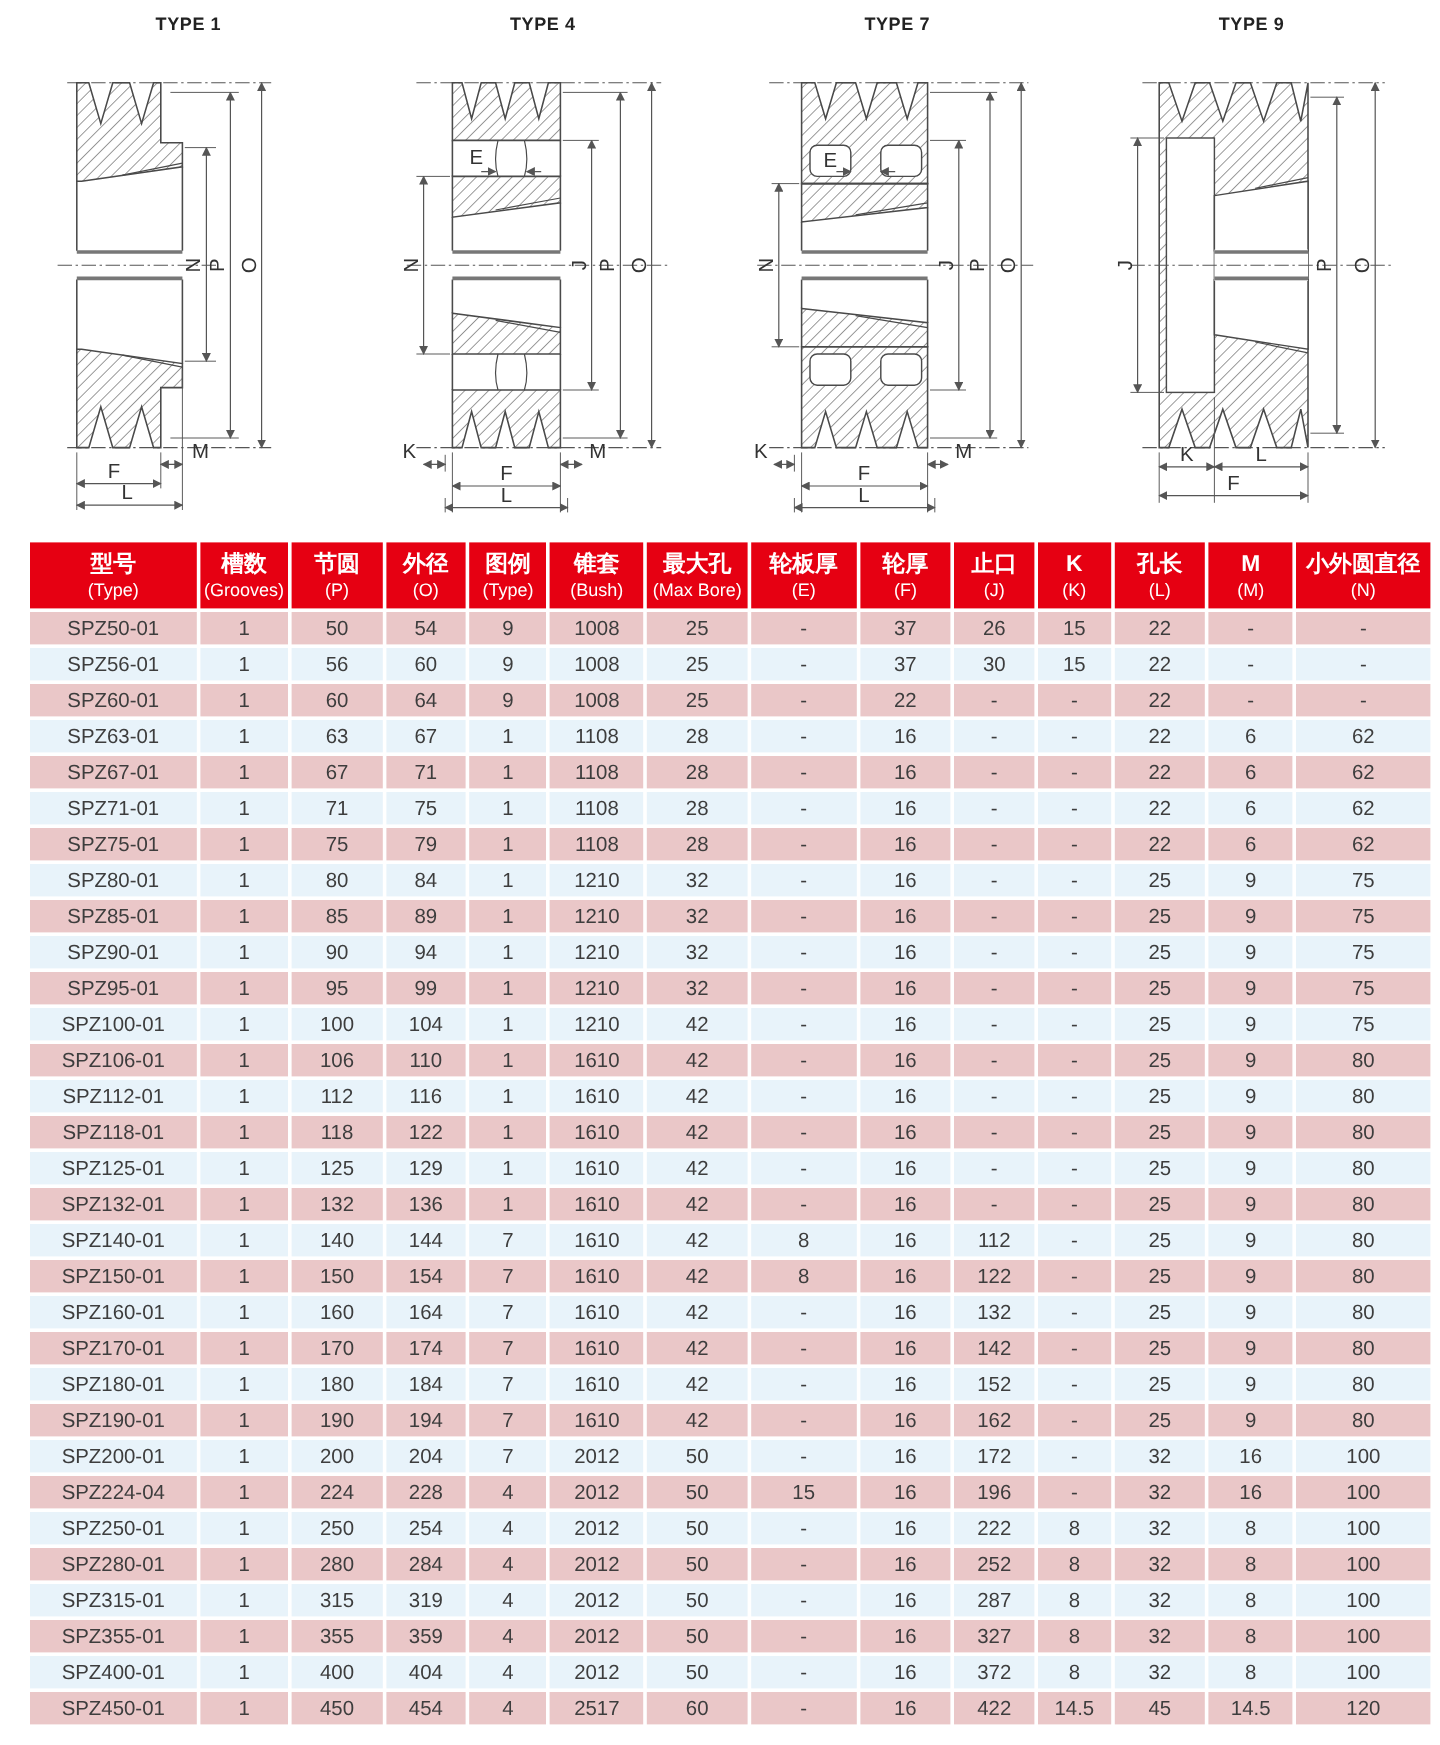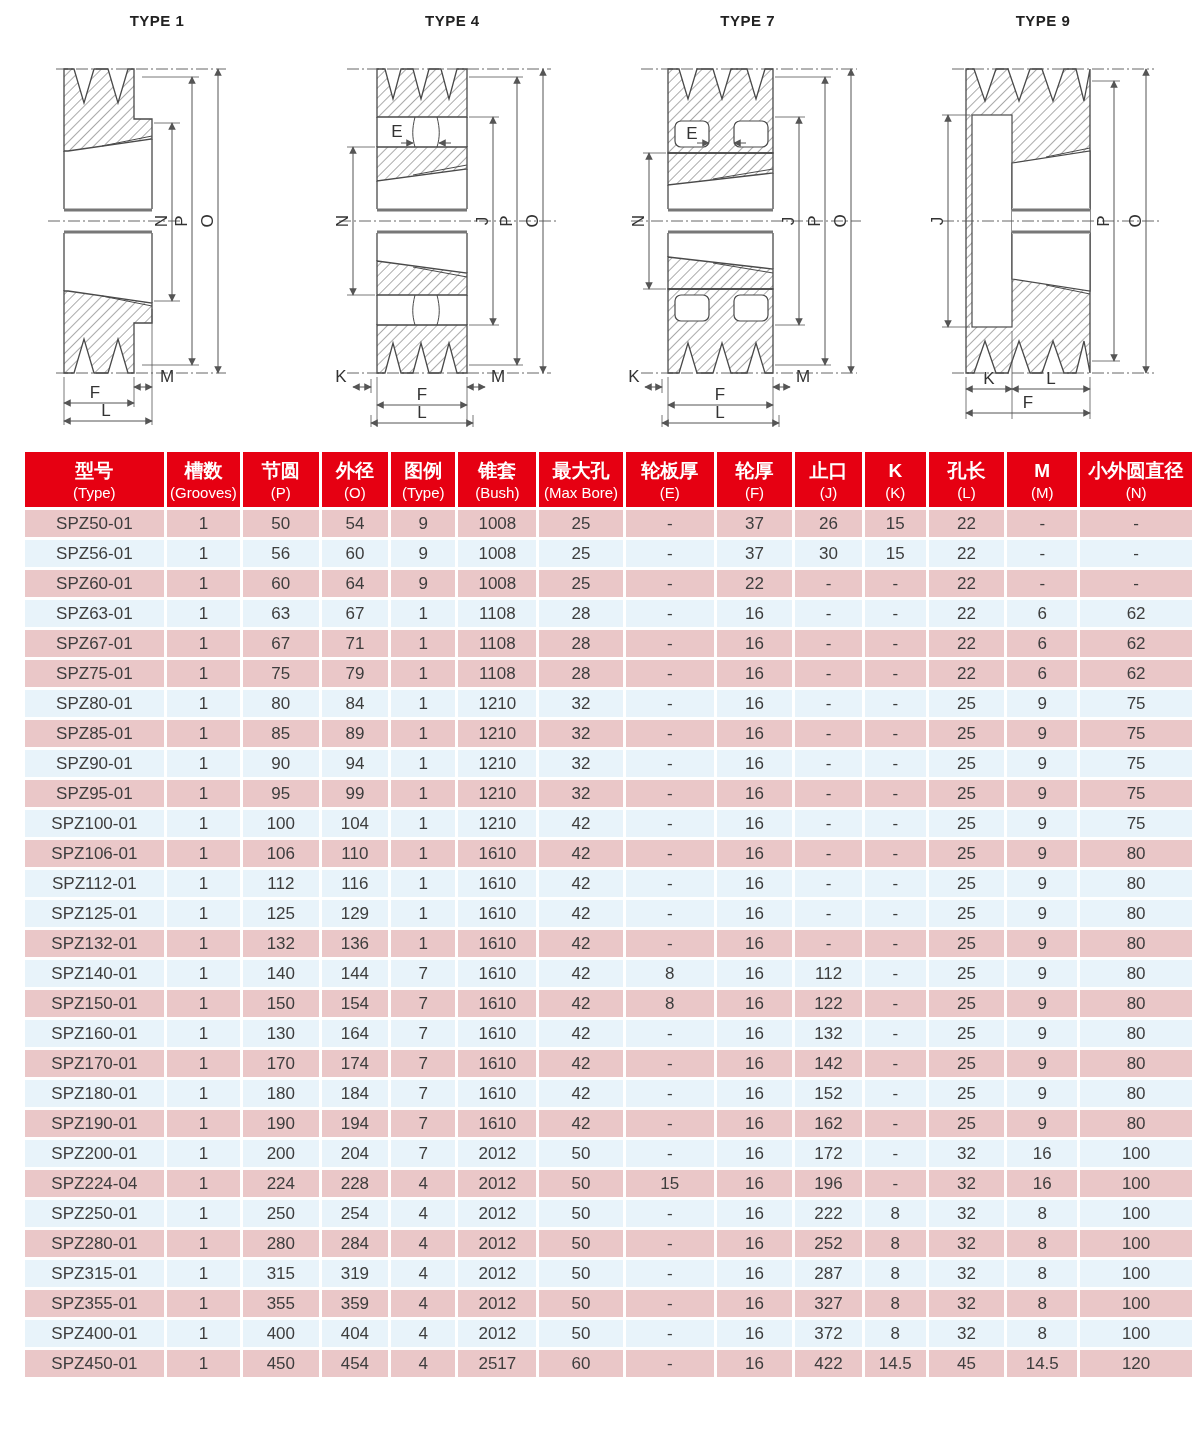--- a/index.html
+++ b/index.html
@@ -411,36 +411,52 @@
             <td>1108</td>
             <td>28</td>
             <td>-</td>
             <td>16</td>
             <td>-</td>
             <td>-</td>
             <td>22</td>
             <td>6</td>
             <td>62</td>
           </tr>
-          <tr class="odd">
-            <td>SPZ75-01</td>
-            <td>1</td>
+          <tr class="even">
+            <td>SPZ71-01</td>
+            <td>1</td>
+            <td>71</td>
             <td>75</td>
-            <td>79</td>
             <td>1</td>
             <td>1108</td>
             <td>28</td>
             <td>-</td>
             <td>16</td>
             <td>-</td>
             <td>-</td>
             <td>22</td>
             <td>6</td>
             <td>62</td>
           </tr>
+          <tr class="odd">
+            <td>SPZ75-01</td>
+            <td>1</td>
+            <td>75</td>
+            <td>79</td>
+            <td>1</td>
+            <td>1108</td>
+            <td>28</td>
+            <td>-</td>
+            <td>16</td>
+            <td>-</td>
+            <td>-</td>
+            <td>22</td>
+            <td>6</td>
+            <td>62</td>
+          </tr>
           <tr class="even">
             <td>SPZ80-01</td>
             <td>1</td>
             <td>80</td>
             <td>84</td>
             <td>1</td>
             <td>1210</td>
             <td>32</td>
             <td>-</td>
             <td>16</td>
@@ -528,20 +544,36 @@
             <td>-</td>
             <td>25</td>
             <td>9</td>
             <td>80</td>
           </tr>
           <tr class="even">
             <td>SPZ112-01</td>
             <td>1</td>
             <td>112</td>
             <td>116</td>
+            <td>1</td>
+            <td>1610</td>
+            <td>42</td>
+            <td>-</td>
+            <td>16</td>
+            <td>-</td>
+            <td>-</td>
+            <td>25</td>
+            <td>9</td>
+            <td>80</td>
+          </tr>
+          <tr class="odd">
+            <td>SPZ118-01</td>
+            <td>1</td>
+            <td>118</td>
+            <td>122</td>
             <td>1</td>
             <td>1610</td>
             <td>42</td>
             <td>-</td>
             <td>16</td>
             <td>-</td>
             <td>-</td>
             <td>25</td>
             <td>9</td>
             <td>80</td>
@@ -606,21 +638,21 @@
             <td>16</td>
             <td>122</td>
             <td>-</td>
             <td>25</td>
             <td>9</td>
             <td>80</td>
           </tr>
           <tr class="even">
             <td>SPZ160-01</td>
             <td>1</td>
-            <td>130</td>
+            <td>160</td>
             <td>164</td>
             <td>7</td>
             <td>1610</td>
             <td>42</td>
             <td>-</td>
             <td>16</td>
             <td>132</td>
             <td>-</td>
             <td>25</td>
             <td>9</td>

